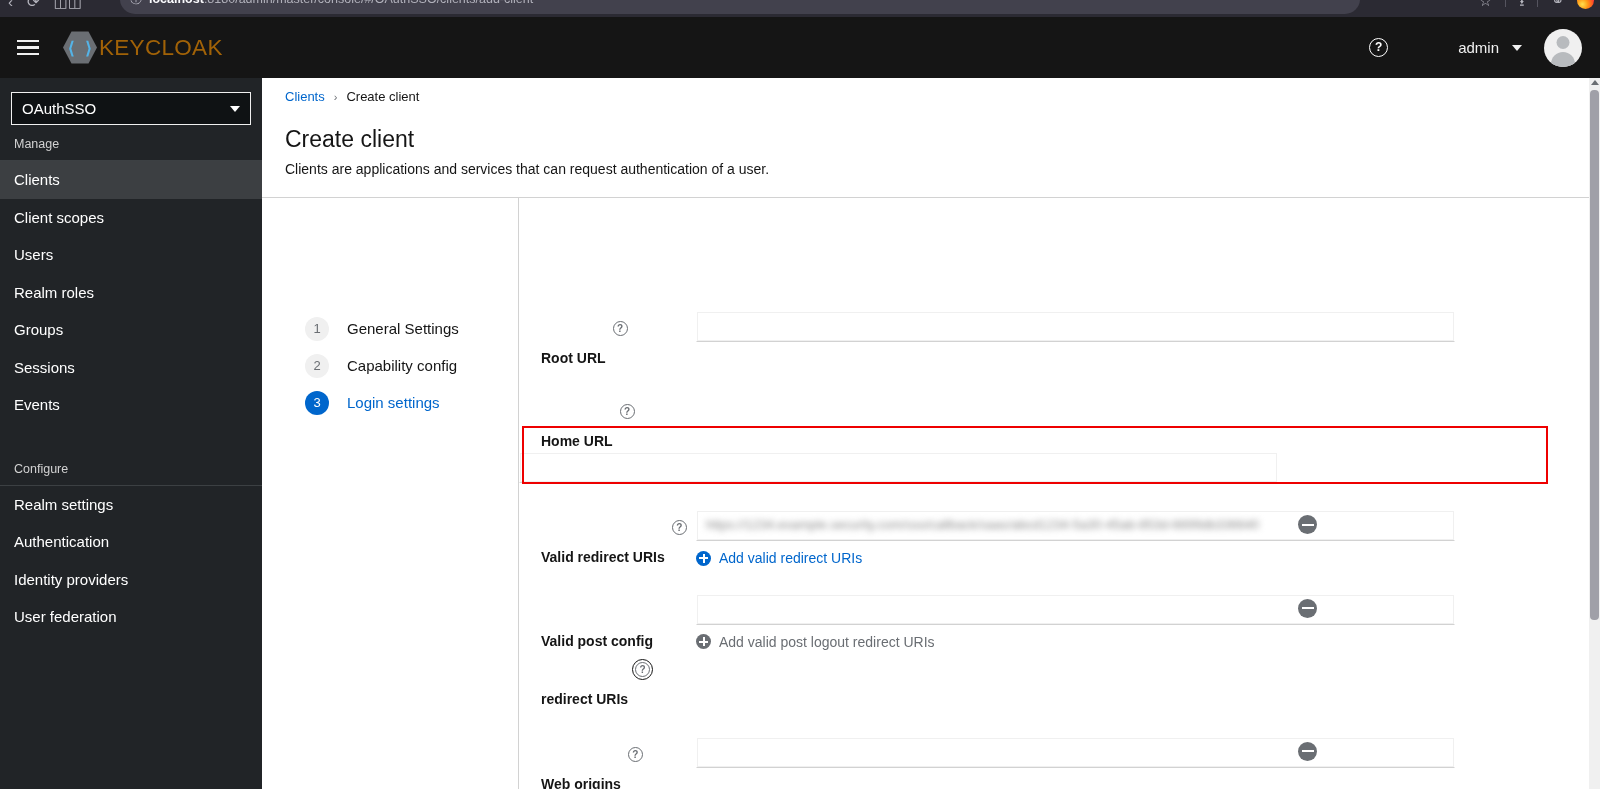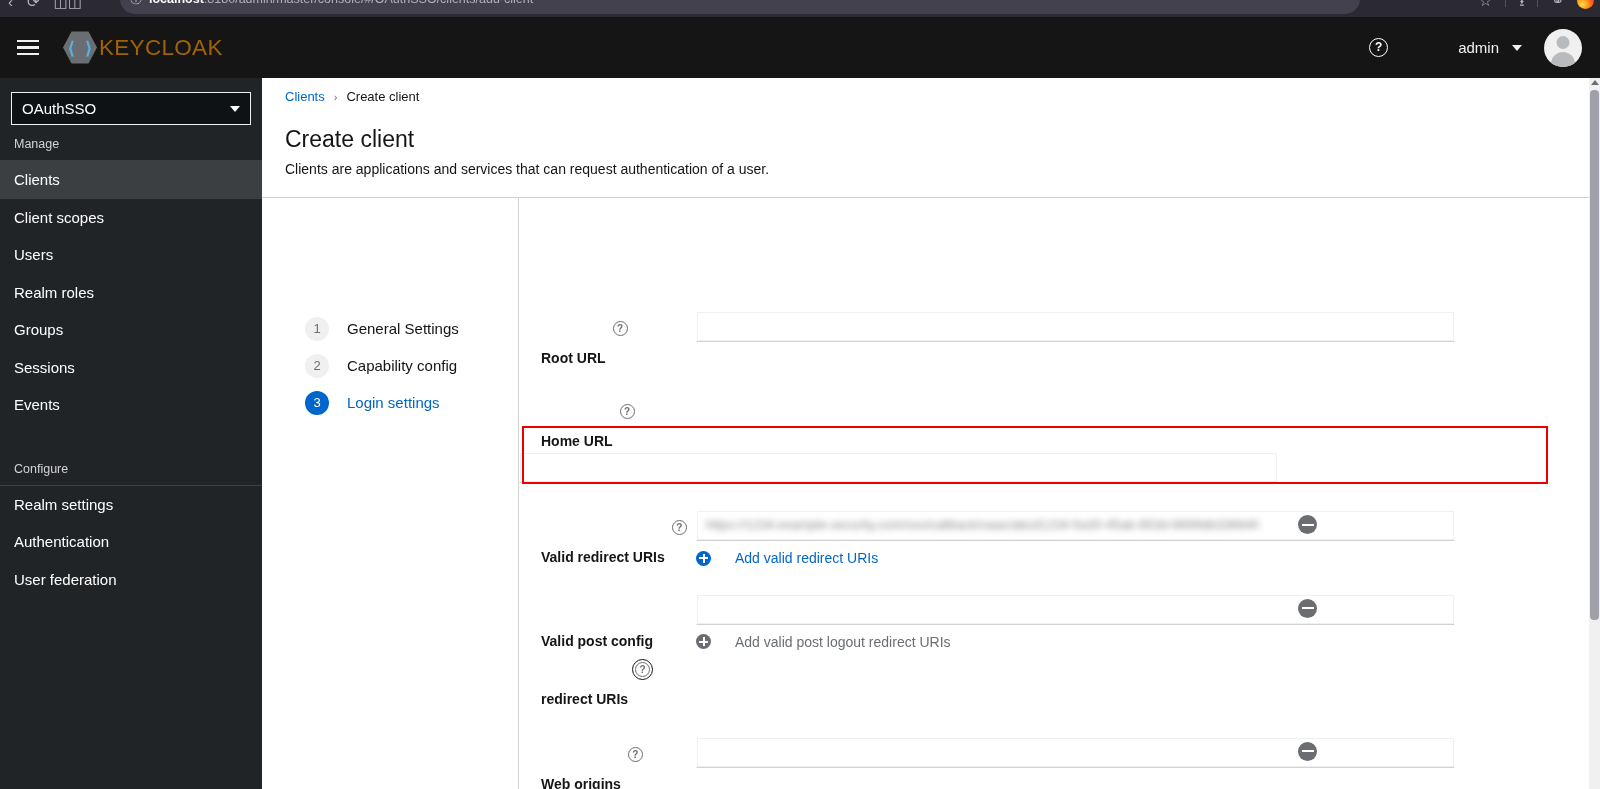--- a/index.html
+++ b/index.html
@@ -196,21 +196,21 @@
   .input-wrap { position: relative; width: 759px; display: inline-block; }
   .minus-btn {
     position: absolute; top: 5px; width: 19px; height: 19px; border-radius: 50%;
     background: #6a6e73; cursor: pointer;
   }
   .minus-btn::after {
     content: ""; position: absolute; left: 3.5px; top: 8.5px;
     width: 12px; height: 2.2px; background: #fff;
   }
   .addlink {
-    display: inline-flex; align-items: center; gap: 24px; font-size: 14px;
+    display: inline-flex; align-items: center; gap: 8px; font-size: 14px;
     margin-top: 9px; cursor: pointer;
   }
   .addlink .plus {
     width: 15px; height: 15px; border-radius: 50%; position: relative; flex: 0 0 auto;
   }
   .addlink .plus::before, .addlink .plus::after {
     content: ""; position: absolute; background: #fff;
   }
   .addlink .plus::before { left: 3px; top: 6.6px; width: 9px; height: 2px; }
   .addlink .plus::after { top: 3px; left: 6.6px; height: 9px; width: 2px; }
@@ -316,20 +316,23 @@
     </div>
 
   <div class="nav-spacer"></div>
 
   <div class="nav-group-label">Configure</div>
   <div class="nav-item">
       <span>Realm settings</span>
     </div>
   <div class="nav-item">
       <span>Authentication</span>
+    </div>
+  <div class="nav-item">
+      <span>Identity providers</span>
     </div>
   <div class="nav-item">
       <span>User federation</span>
     </div>
 </div>
 
 <div id="main">
   <div id="page-head">
     <div id="breadcrumb">
       <span class="crumb-link">Clients</span>

